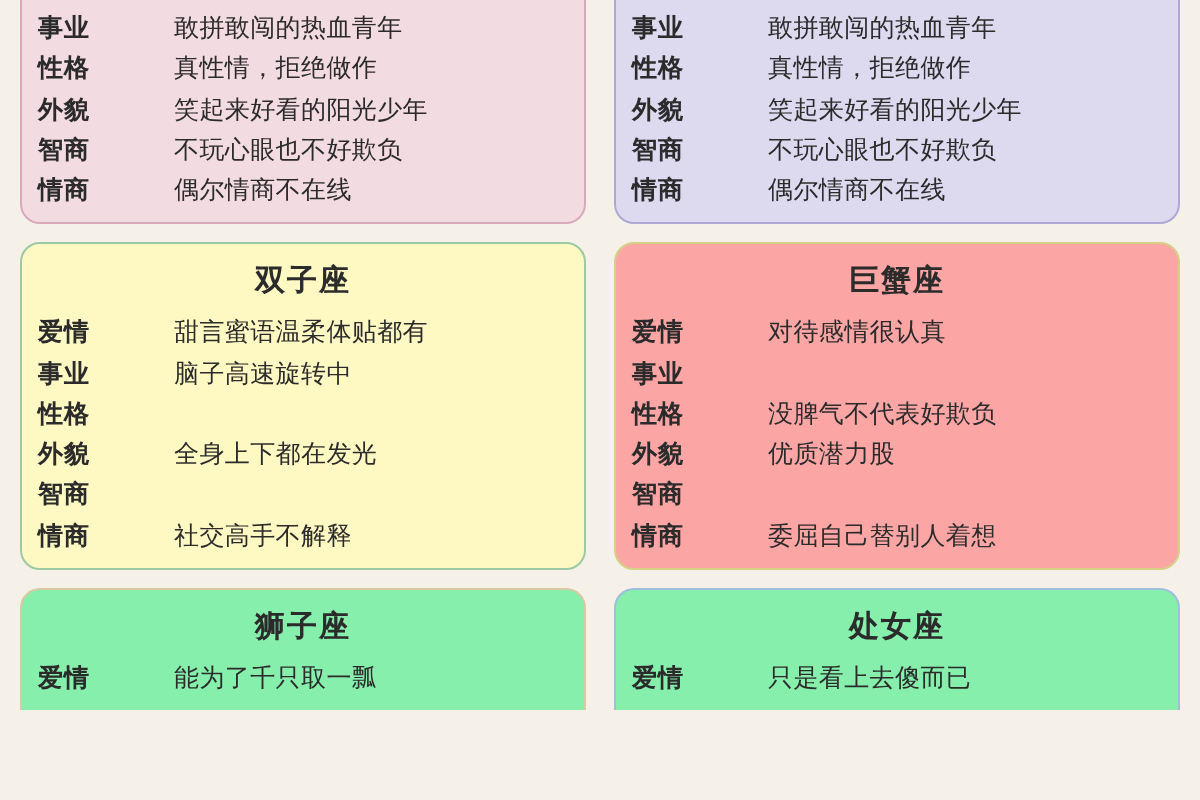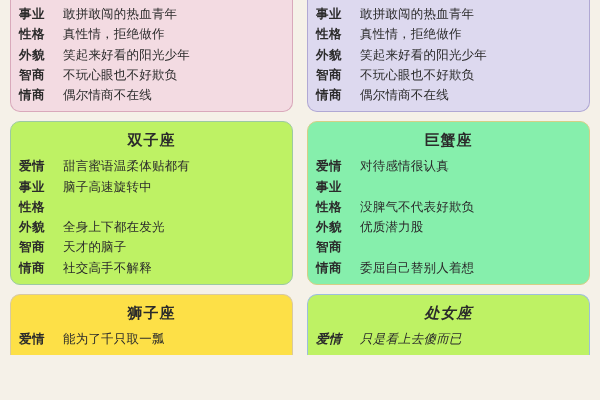--- a/index.html
+++ b/index.html
@@ -47,38 +47,39 @@
     letter-spacing: 1px;
     margin: 5px 0 6px 0;
   }
   .row {
     display: flex;
     align-items: flex-start;
     font-size: 12.5px;
     color: #2b2b2b;
     line-height: 1.62;
     white-space: nowrap;
+    gap: 24px;
   }
   .row .k {
     width: 44px;
     flex: 0 0 44px;
     font-weight: bold;
     letter-spacing: 0.5px;
   }
   .row .v {
     flex: 1;
     letter-spacing: 0.2px;
   }
   
   .c-pink   { background: #f3dbe2; border-color: #d9a9bb; }
   .c-purple { background: #ddd9ef; border-color: #b0a8d4; }
-  .c-green  { background: #bef264; border-color: #9cc9a3; }
-  .c-yellow { background: #86efac; border-color: #d6cf86; }
-  .c-blue   { background: #bef264; border-color: #9dbedd; font-style: italic; }
-  .c-cream  { background: #fde047; border-color: #d8c9a2; }
+  .c-green  { background: #fef9c3; border-color: #9cc9a3; }
+  .c-yellow { background: #fca5a5; border-color: #d6cf86; }
+  .c-blue   { background: #86efac; border-color: #9dbedd; }
+  .c-cream  { background: #86efac; border-color: #d8c9a2; }
   .top-cut {
     border-top-left-radius: 0;
     border-top-right-radius: 0;
     border-top: none;
     margin-top: 0;
   }
   .bottom-cut {
     border-bottom-left-radius: 0;
     border-bottom-right-radius: 0;
     border-bottom: none;
@@ -128,21 +129,20 @@
         </div>
         <div class="row">
           <span class="k">性格</span>
         </div>
         <div class="row">
           <span class="k">外貌</span>
           <span class="v">全身上下都在发光</span>
         </div>
         <div class="row">
           <span class="k">智商</span>
-          <span class="v">天才的脑子</span>
         </div>
         <div class="row">
           <span class="k">情商</span>
           <span class="v">社交高手不解释</span>
         </div>
       </div>
 
       <div class="card c-cream bottom-cut">
         <div class="card-title">狮子座</div>
         <div class="row">

